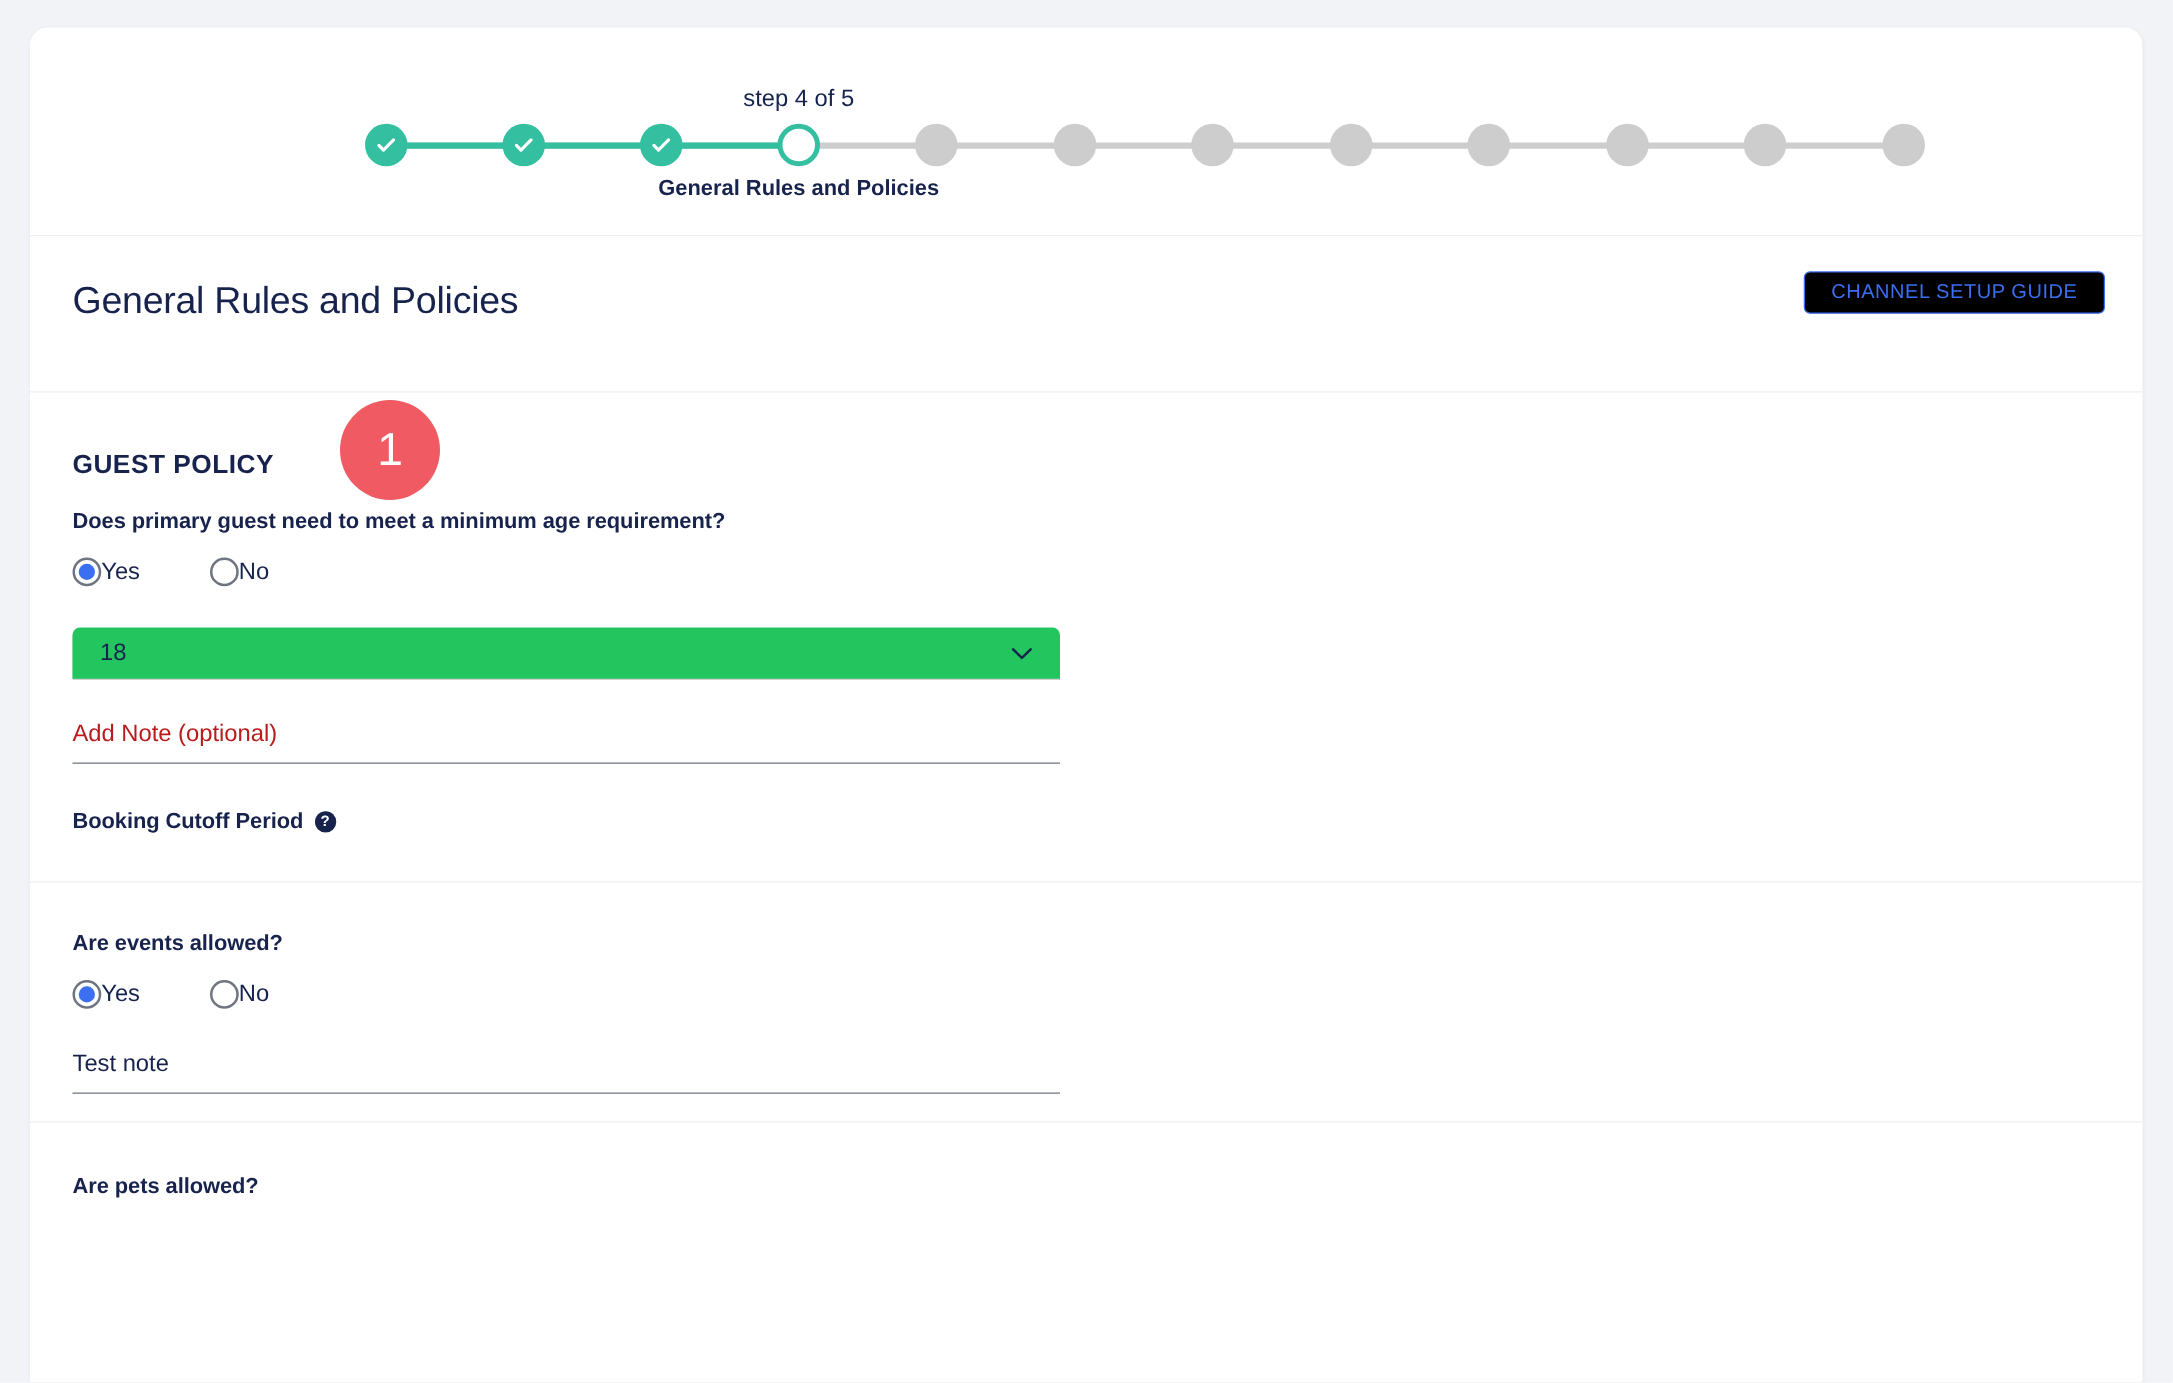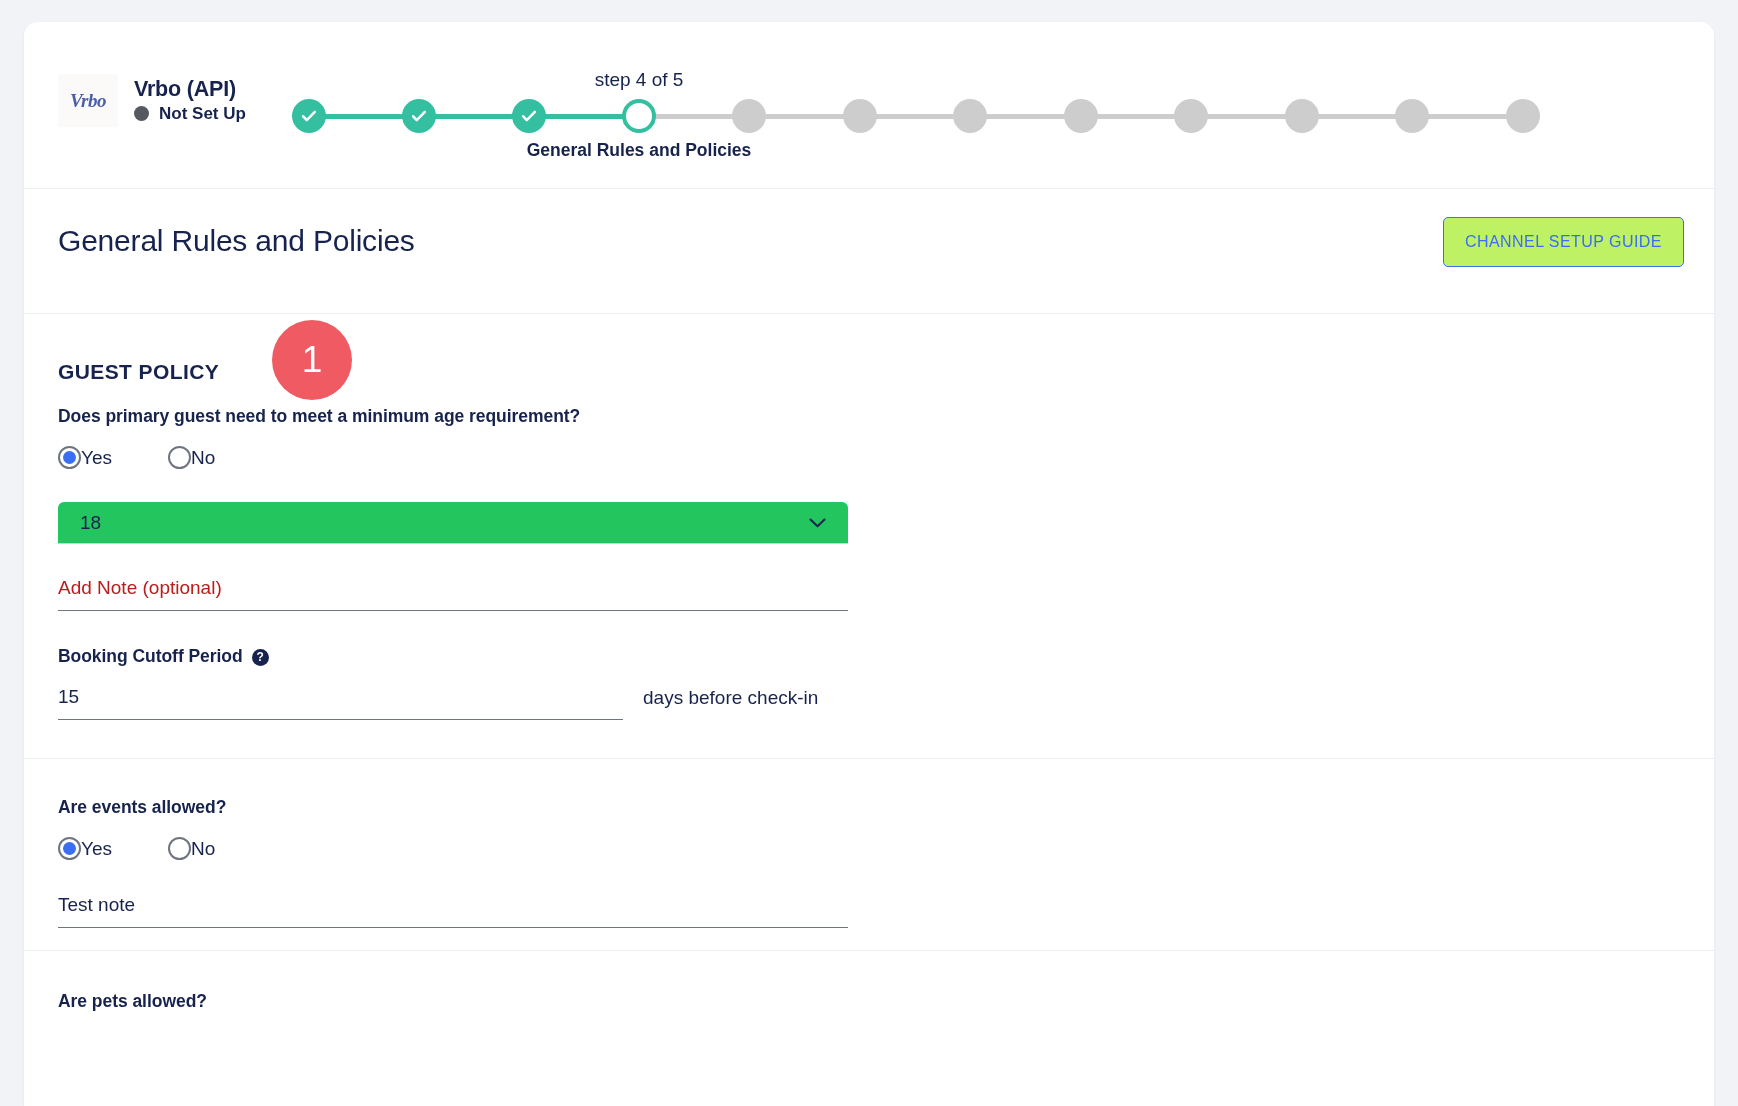--- a/index.html
+++ b/index.html
@@ -115,26 +115,26 @@
   }
   .page-title {
     position: absolute;
     left: 34px; top: 35px;
     font-size: 30px; color: #17234d;
     letter-spacing: -.2px;
   }
   .guide-btn {
     position: absolute;
     right: 30px; top: 28px;
-    height: 50px;
+    height: 34px;
     padding: 0 21px;
     display: flex; align-items: center; justify-content: center;
     border: 1px solid #3b6ef0;
     border-radius: 5px;
-    background: #bef264;
+    background: #000000;
     color: #3b6ef0;
     font-size: 16px; font-weight: 500;
     letter-spacing: .45px;
     cursor: pointer;
     white-space: nowrap;
   }
 
   
   .form-block {
     position: relative;
@@ -256,32 +256,20 @@
   }
 </style>
 </head>
 <body>
 
 <div class="page">
   <div class="card">
 
     <div class="topbar">
 
-      <div class="brand">
-        <div class="brand-logo">
-          <span>Vrbo</span>
-        </div>
-        <div class="brand-text">
-          <div class="brand-name">Vrbo (API)</div>
-          <div class="brand-status">
-            <span class="status-dot"></span>
-            <span class="brand-status-label">Not Set Up</span>
-          </div>
-        </div>
-      </div>
 
       <div class="stepper">
         <div class="step-track"></div>
         <div class="step-track-done"></div>
 
         <div class="step-node done" style="left:0px">
           <svg viewBox="0 0 20 20">
               <path d="M3.5 10.3l4 4.2L16.5 5.5" fill="none" stroke="#ffffff" stroke-width="2.8" stroke-linecap="round" stroke-linejoin="round"></path>
             </svg>
         </div>
@@ -346,24 +334,20 @@
       </div>
 
       <div class="underline-field">
         <span class="placeholder">Add Note (optional)</span>
       </div>
 
       <div style="margin-top:35px;">
         <div class="field-label">
           <span>Booking Cutoff Period</span><span class="help-icon">?</span>
         </div>
-        <div class="cutoff-row">
-          <div class="cutoff-input">15</div>
-          <div class="cutoff-suffix">days before check-in</div>
-        </div>
       </div>
     </div>
 
     <div class="form-block block-divider" style="padding-top:38px; padding-bottom:22px;">
       <div class="field-label">Are events allowed?</div>
 
       <div class="radio-row">
         <div class="radio-item">
           <span class="radio-outer checked">
               <span class="radio-inner"></span>

